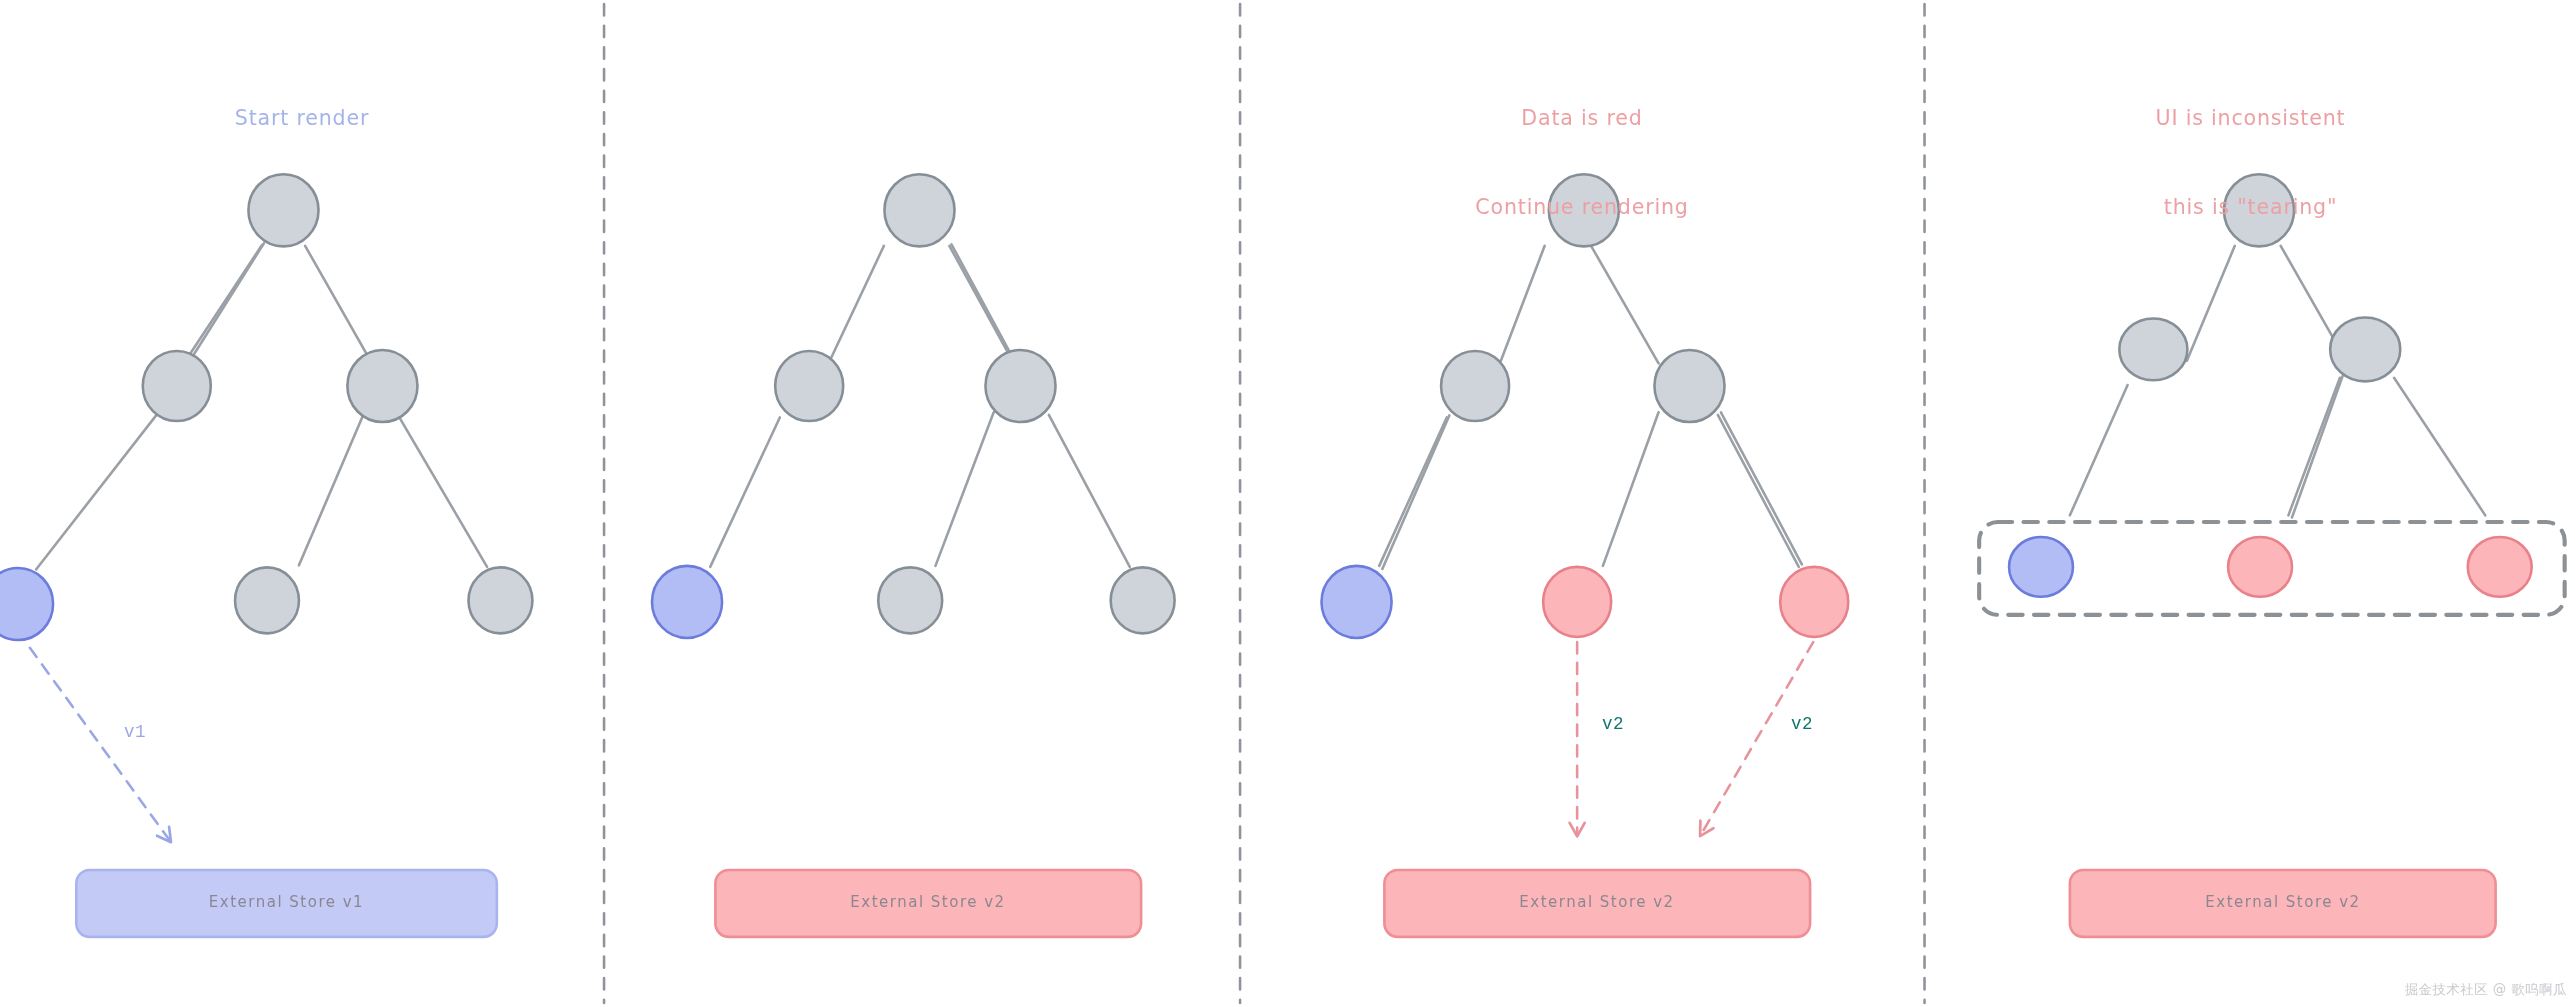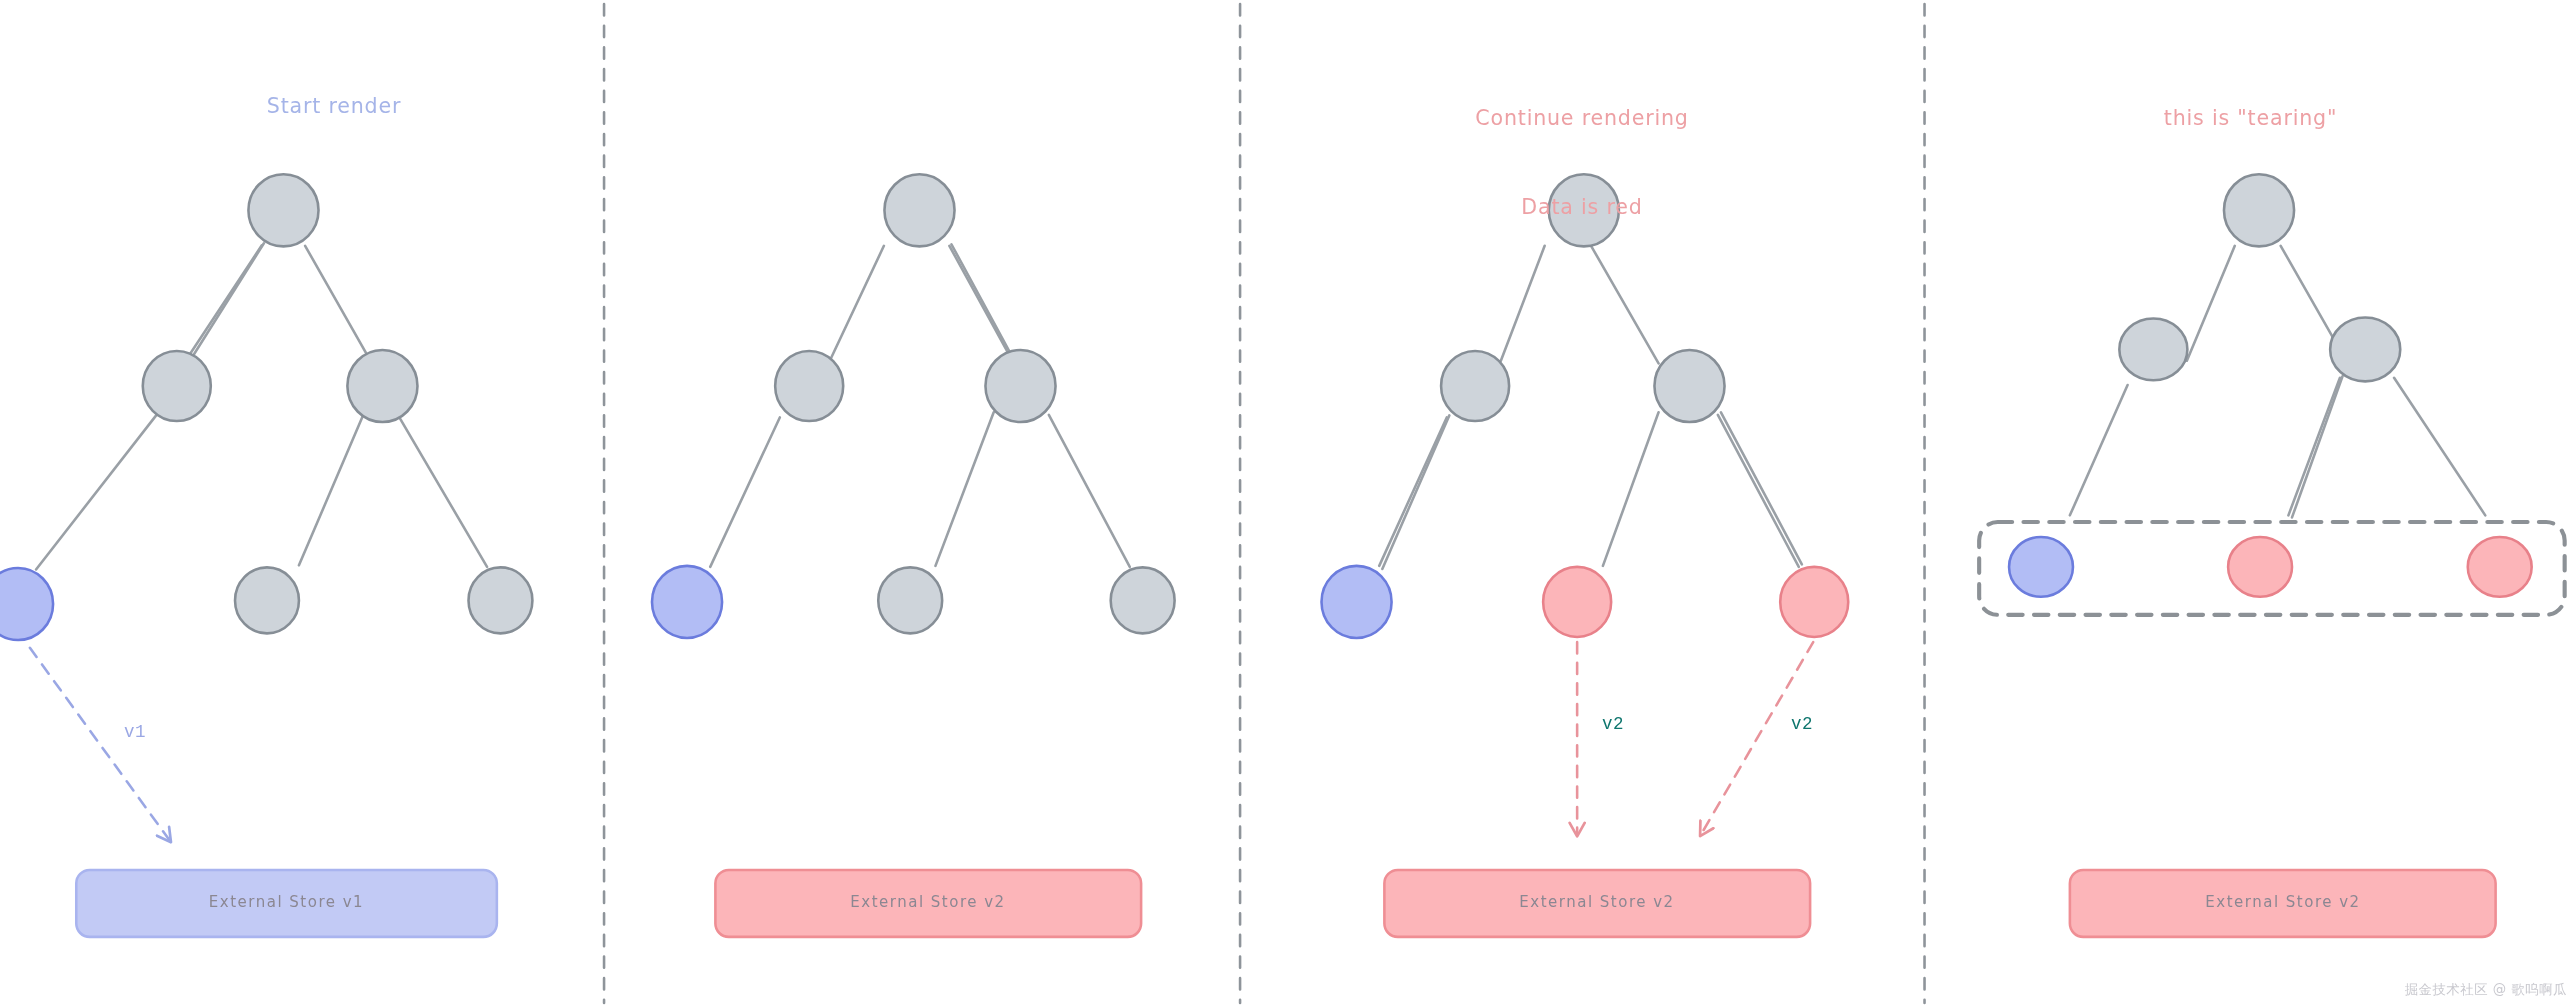--- a/index.html
+++ b/index.html
@@ -170,37 +170,38 @@
       <rect x="3840" y="1013" width="1136" height="180" rx="36" ry="36" fill="none" stroke="#8c9196" stroke-width="8" stroke-dasharray="28 22" stroke-linecap="round"></rect>
       <g>
         <ellipse cx="3960" cy="1100" rx="62" ry="58" fill="#b2bdf5" stroke="#6b7cdd" stroke-width="5"></ellipse>
         <ellipse cx="4385" cy="1100" rx="62" ry="58" fill="#fcb5b9" stroke="#e8818a" stroke-width="5"></ellipse>
         <ellipse cx="4850" cy="1100" rx="62" ry="58" fill="#fcb5b9" stroke="#e8818a" stroke-width="5"></ellipse>
       </g>
       <rect x="4016" y="1688" width="826" height="130" rx="26" ry="26" fill="#fcb5b9" stroke="#ef8e94" stroke-width="5"></rect>
     </g>
   </svg>
 
-  <div class="panel-title title-blue" style="left:0; top:32px; width:604px;padding-left:32px;">
+  <div class="panel-title title-blue" style="left:0; top:44px; width:604px;">
     <div>Start render</div>
   </div>
   <div class="edge-label label-blue" style="left:124px; top:722px;">v1</div>
   <div class="store-label" style="left:76px; top:893px; width:421px;">External Store v1</div>
 
   <div class="store-label" style="left:715px; top:893px; width:426px;">External Store v2</div>
 
   <div class="panel-title title-red" style="left:1240px; top:44px; width:684px;">
+    <div>Data is red</div>
     <div>Continue rendering</div>
-    <div>Data is red</div>
   </div>
   <div class="edge-label label-red" style="left:1602px; top:714px;">v2</div>
   <div class="edge-label label-red" style="left:1791px; top:714px;">v2</div>
   <div class="store-label" style="left:1384px; top:893px; width:426px;">External Store v2</div>
 
   <div class="panel-title title-red" style="left:1925px; top:44px; width:651px;">
+    <div>UI is inconsistent</div>
     <div>this is "tearing"</div>
   </div>
   <div class="store-label" style="left:2070px; top:893px; width:426px;">External Store v2</div>
 
   <div class="watermark">掘金技术社区 @ 歌呜啊瓜</div>
 
 </div>
 
 
 </body></html>

